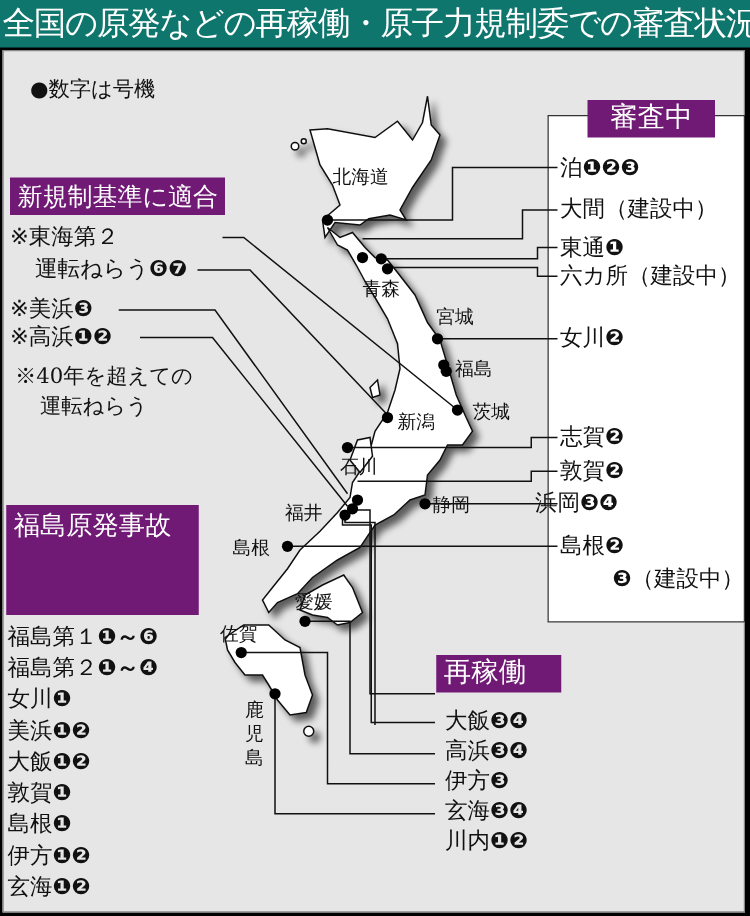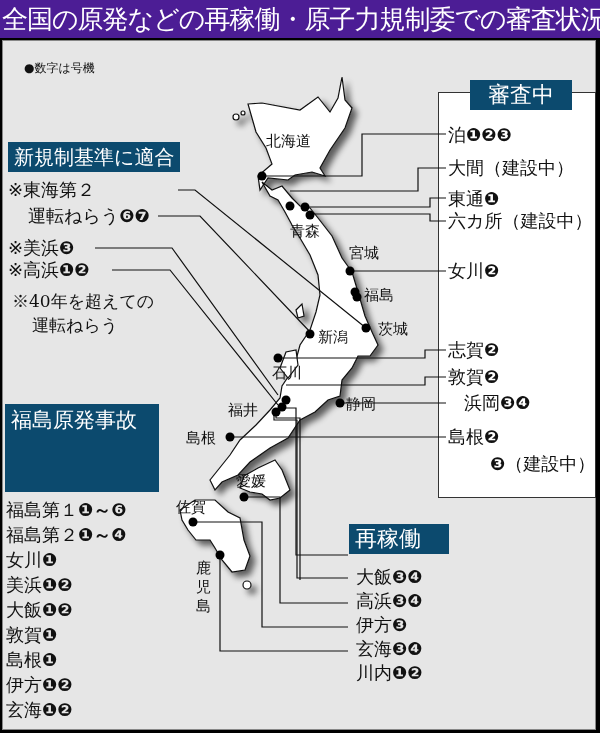--- a/index.html
+++ b/index.html
@@ -1,20 +1,20 @@
 <!DOCTYPE html>
 <html><head>
 <meta charset="utf-8">
 <style>
   html, body { margin:0; padding:0; }
   body { width:600px; height:733px; background:#000; font-family:"DejaVu Sans","Liberation Sans",sans-serif; position:relative; overflow:hidden; }
-  .title { position:absolute; left:0; top:0; width:600px; height:38px; background:#4c1d95; color:#fff; font-size:26px; line-height:38px; padding-left:2px; box-sizing:border-box; letter-spacing:-1px; white-space:nowrap; }
+  .title { position:absolute; left:0; top:0; width:600px; height:38px; background:#0f766e; color:#fff; font-size:26px; line-height:38px; padding-left:2px; box-sizing:border-box; letter-spacing:-1px; white-space:nowrap; }
   .panel { position:absolute; left:2px; top:40px; width:594px; height:690px; background:#e6e6e6; border:1px solid #888; box-sizing:border-box; }
-  .note { position:absolute; left:24px; top:60px; font-size:12px; color:#111; }
-  .hdr { position:absolute; background:#0c4a6e; color:#fff; font-size:20px; padding:2px 6px; line-height:26px; }
+  .note { position:absolute; left:24px; top:60px; font-size:17px; color:#111; }
+  .hdr { position:absolute; background:#701a75; color:#fff; font-size:20px; padding:2px 6px; line-height:26px; }
   .txt { position:absolute; font-size:18px; color:#111; white-space:nowrap; line-height:22px; }
   .serif { font-family:"DejaVu Serif","Liberation Serif",serif; font-size:17px; }
   .box-shinsa { position:absolute; left:438px; top:92px; width:158px; height:406px; border:1.5px solid #333; background:#fff; box-sizing:border-box; }
   .nums { font-weight:bold; }
   svg { position:absolute; left:0; top:0; }
   .maplabel { font-size:15px; fill:#111; }
 </style>
 </head>
 <body>
 
@@ -133,21 +133,21 @@
   </g>
 </svg>
 
 <div class="txt" style="left:448px;top:124px;"><span>泊</span><span class="nums">❶❷❸</span></div>
 <div class="txt" style="left:448px;top:157px;"><span>大間</span><span>（建設中）</span></div>
 <div class="txt" style="left:448px;top:188px;text-align:right;"><span>東通</span><span class="nums">❶</span></div>
 <div class="txt" style="left:448px;top:210px;"><span>六カ所</span><span>（建設中）</span></div>
 <div class="txt" style="left:448px;top:260px;"><span>女川</span><span class="nums">❷</span></div>
 <div class="txt" style="left:448px;top:339px;"><span>志賀</span><span class="nums">❷</span></div>
 <div class="txt" style="left:448px;top:366px;"><span>敦賀</span><span class="nums">❷</span></div>
-<div class="txt" style="left:464px;top:392px;text-align:center;"><span>浜岡</span><span class="nums">❸❹</span></div>
+<div class="txt" style="left:428px;top:392px;text-align:center;"><span>浜岡</span><span class="nums">❸❹</span></div>
 <div class="txt" style="left:448px;top:426px;"><span>島根</span><span class="nums">❷</span></div>
 <div class="txt" style="left:490px;top:453px;"><span class="nums">❸</span><span>（建設中）</span></div>
 
 <div class="hdr" style="left:8px;top:142px;">新規制基準に適合</div>
 <div class="txt" style="left:8px;top:179px;"><span>※東海第２</span><span class="nums"></span></div>
 <div class="txt" style="left:28px;top:205px;"><span>運転ねらう</span><span class="nums">❻❼</span></div>
 <div class="txt" style="left:8px;top:237px;"><span>※美浜</span><span class="nums">❸</span></div>
 <div class="txt" style="left:8px;top:259px;"><span>※高浜</span><span class="nums">❶❷</span></div>
 <div class="txt serif" style="left:12px;top:290px;">※40年を超えての</div>
 <div class="txt serif" style="left:32px;top:314px;">運転ねらう</div>

